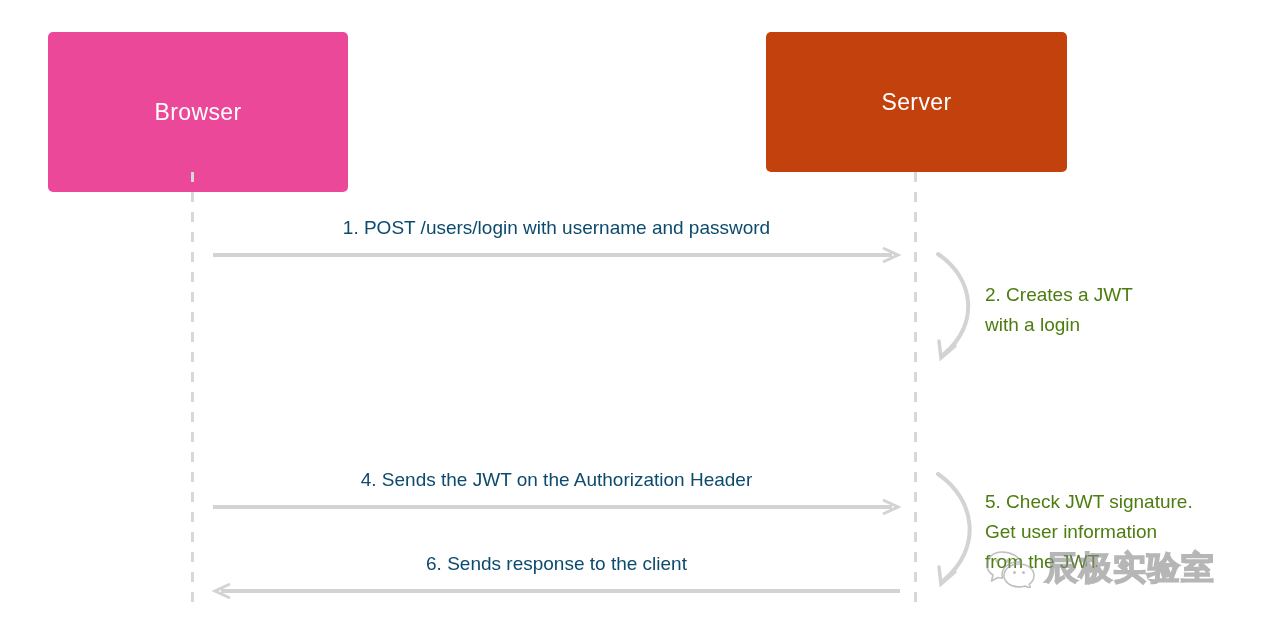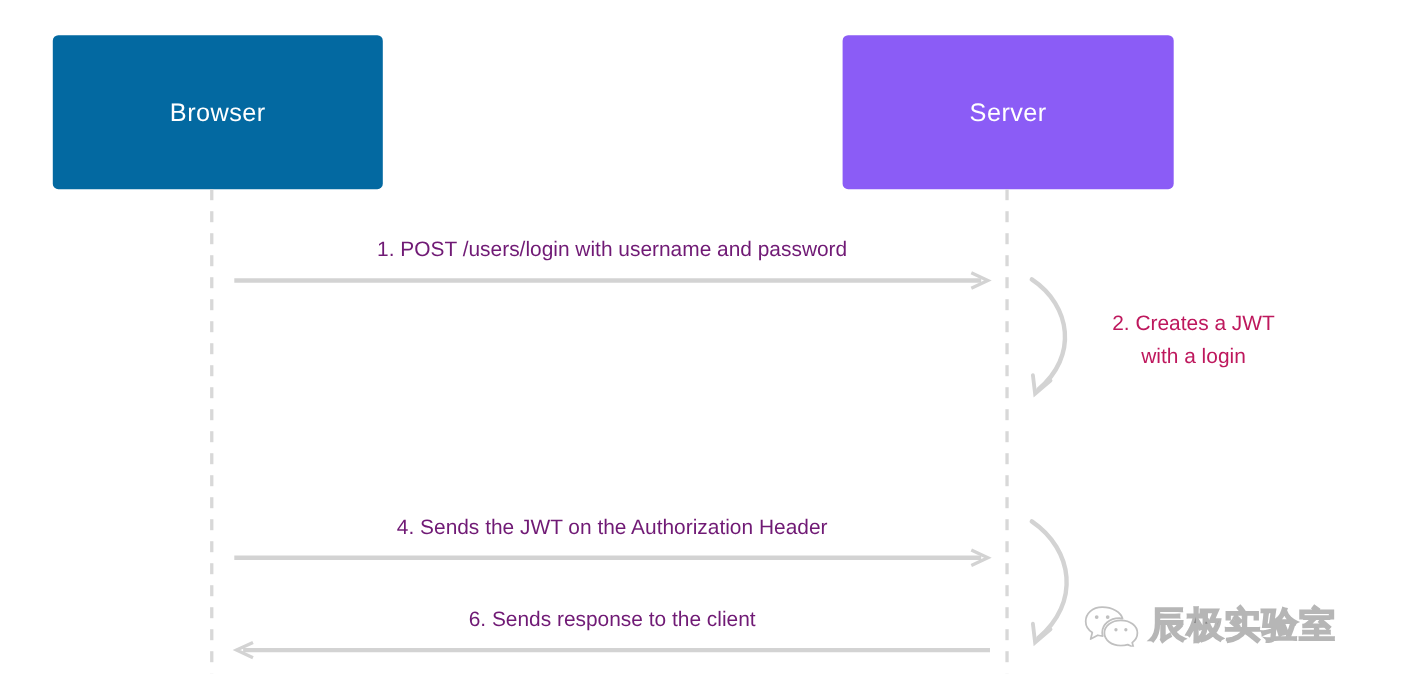--- a/index.html
+++ b/index.html
@@ -32,29 +32,29 @@
     font-size: 23px;
     font-weight: 400;
     letter-spacing: 0.4px;
     line-height: 1;
     user-select: none;
   }
   #actor-browser {
     left: 48px;
     top: 32px;
     width: 300px;
-    height: 140px;
-    background: #0369a1;
+    height: 160px;
+    background: #ec4899;
   }
   #actor-server {
     left: 766px;
     top: 32px;
     width: 301px;
     height: 140px;
-    background: #8b5cf6;
+    background: #c2410c;
   }
 
   
   .lifeline {
     position: absolute;
     top: 172px;
     width: 3px;
     height: 440px;
     background-image: linear-gradient(
       to bottom,
@@ -76,21 +76,21 @@
     width: 687px;
     height: 46px;
   }
   .message-label {
     position: absolute;
     left: 0;
     right: 0;
     top: 0;
     text-align: center;
     font-size: 19px;
-    color: #701a75;
+    color: #0c4a6e;
     line-height: 26px;
     white-space: nowrap;
     user-select: none;
   }
   .message-arrow {
     position: absolute;
     left: 0;
     top: 33px;
     width: 687px;
     height: 14px;
@@ -99,23 +99,22 @@
 
   #msg-1 { top: 215px; }
   #msg-3 { top: 327px; }
   #msg-4 { top: 439px; margin-top: 28px; }
   #msg-6 { top: 551px; }
 
   
   .self-note {
     position: absolute;
     font-size: 19px;
-    color: #be185d;
+    color: #4d7c0f;
     line-height: 30px;
-    text-align: center;
     user-select: none;
     white-space: nowrap;
   }
   #note-2 { left: 985px; top: 280px; width: 200px; }
   #note-5 { left: 985px; top: 487px; width: 270px; }
 
   .self-loop {
     position: absolute;
     overflow: visible;
   }
@@ -192,20 +191,25 @@
   </svg>
   <div class="self-note" id="note-2">
     <div>2. Creates a JWT</div>
     <div>with a login</div>
   </div>
 
   <svg class="self-loop" id="loop-5" width="60" height="125" viewBox="0 0 60 125">
     <path d="M8,6 C46,32 52,80 14,112" fill="none" stroke="#d3d3d3" stroke-width="4" stroke-linecap="round"></path>
     <polyline points="25,104 11,116 9,99" fill="none" stroke="#d3d3d3" stroke-width="3.5" stroke-linecap="round"></polyline>
   </svg>
+  <div class="self-note" id="note-5">
+    <div>5. Check JWT signature.</div>
+    <div>Get user information</div>
+    <div>from the JWT</div>
+  </div>
 
   <div id="watermark">
     <svg width="54" height="40" viewBox="0 0 54 40">
       <path d="M17,4 C8,4 2,10 2,17 C2,21 4,24.5 8,27 L6.5,33 L13,29.5 C14.5,30 16,30.2 17.5,30.2 C17.2,29 17,28 17,27 C17,19.5 24,14 32.5,14 C33.5,14 34.5,14.1 35.5,14.3 C34,8.4 26.2,4 17,4 Z" fill="none" stroke="#9a9a9a" stroke-width="1.6" stroke-linejoin="round"></path>
       <circle cx="12" cy="13" r="1.7" fill="#9a9a9a"></circle>
       <circle cx="22" cy="13" r="1.7" fill="#9a9a9a"></circle>
       <path d="M34,16 C42.5,16 49,21 49,27.5 C49,31 47.2,34 44.3,36.2 L45.4,40.5 L40.2,38 C38.3,38.6 36.2,38.9 34,38.9 C25.5,38.9 19,33.9 19,27.5 C19,21 25.5,16 34,16 Z" fill="none" stroke="#9a9a9a" stroke-width="1.6" stroke-linejoin="round"></path>
       <circle cx="29.5" cy="24.5" r="1.5" fill="#9a9a9a"></circle>
       <circle cx="38.5" cy="24.5" r="1.5" fill="#9a9a9a"></circle>
     </svg>

